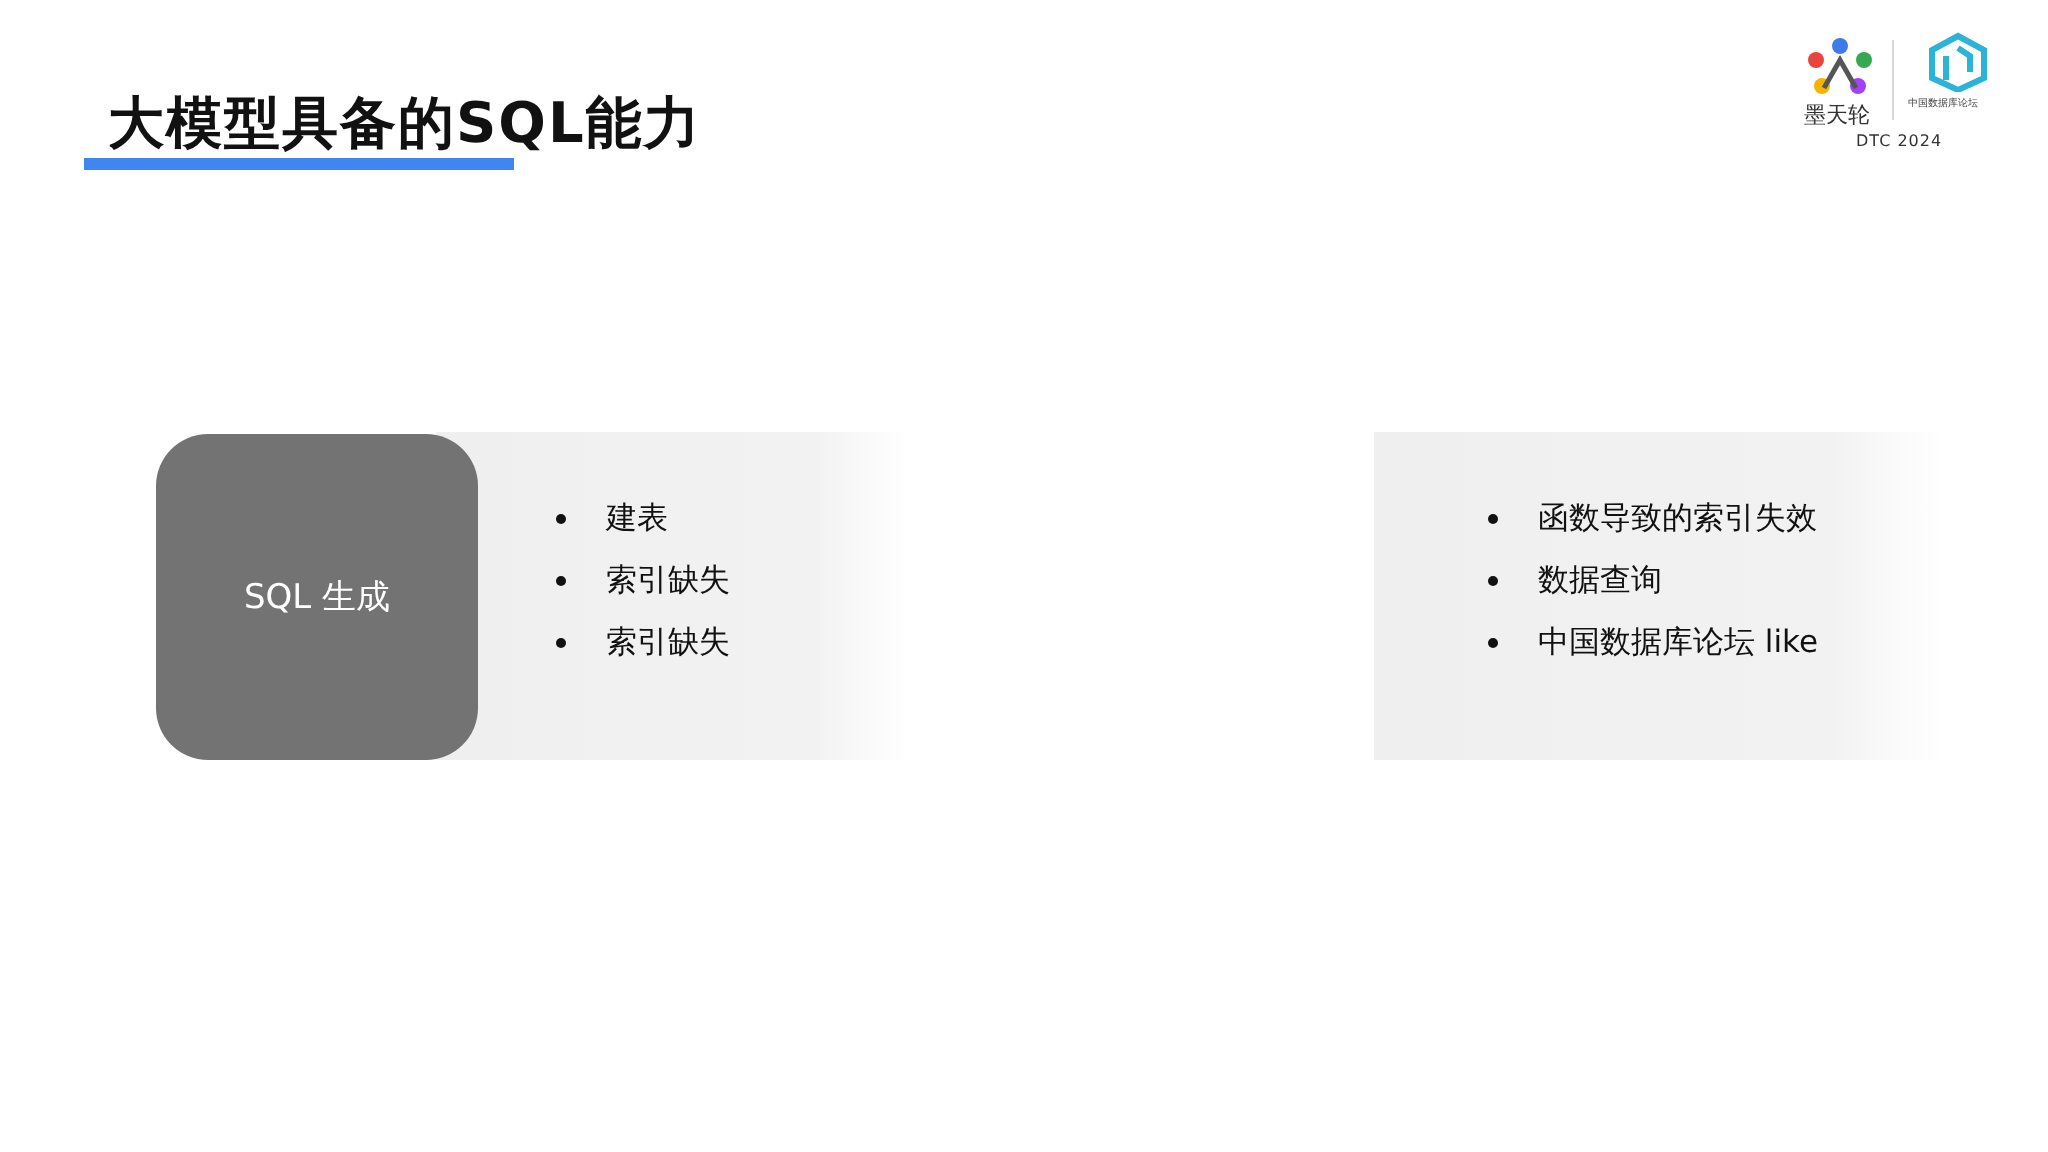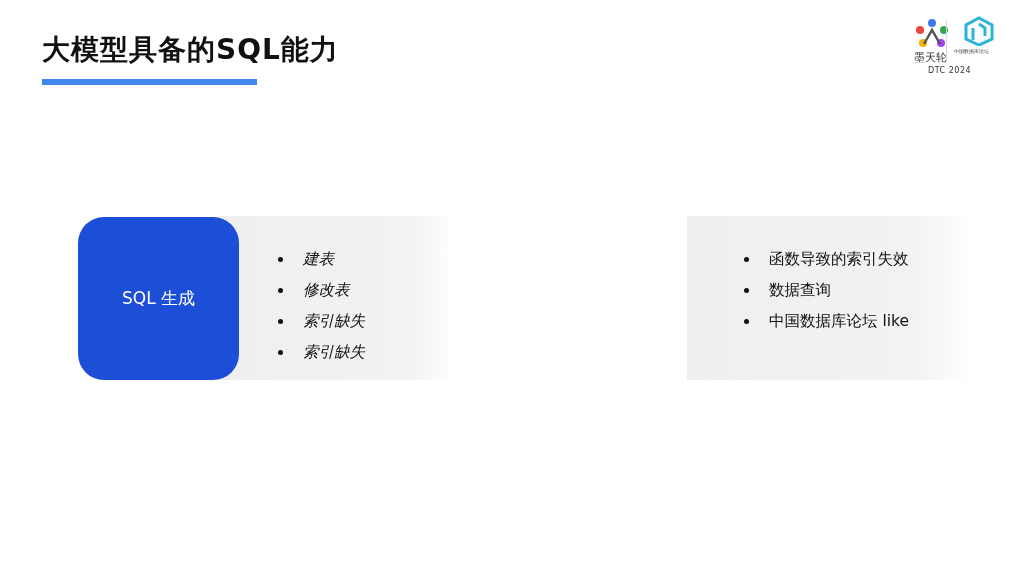--- a/index.html
+++ b/index.html
@@ -3,41 +3,41 @@
   <meta charset="utf-8">
   <style>
     html, body { margin: 0; padding: 0; }
     body {
       width: 1024px; height: 576px; background: #ffffff; position: relative; overflow: hidden;
       font-family: "DejaVu Sans", "Liberation Sans", sans-serif;
     }
     .title {
       position: absolute; left: 42px; top: 30px;
       font-size: 28px; font-weight: bold; color: #111111; letter-spacing: 1px;
-      margin: 0; line-height: 40px;
+      margin: 12px; line-height: 40px;
     }
     .title-underline {
       position: absolute; left: 42px; top: 79px; width: 215px; height: 6px; background: #3f86f1;
     }
     .logo-area { position: absolute; left: 898px; top: 14px; width: 110px; height: 66px; }
-    .logo-left { position: absolute; left: 16px; top: 4px; width: 36px; height: 48px; text-align: right; }
+    .logo-left { position: absolute; left: 4px; top: 4px; width: 36px; height: 48px; text-align: right; }
     .logo-divider { position: absolute; left: 48px; top: 6px; width: 1px; height: 40px; background: #d8d8d8; }
     .logo-right { position: absolute; left: 56px; top: 2px; width: 50px; height: 48px; }
     .logo-left-text { position: absolute; left: 0; top: 32px; font-size: 11px; color: #333; white-space: nowrap; }
     .logo-right-text { position: absolute; left: 0; top: 32px; font-size: 5px; color: #444; white-space: nowrap; }
     .logo-caption { position: absolute; left: 30px; top: 52px; font-size: 8px; color: #333; letter-spacing: 0.5px; }
 
     .card { position: absolute; top: 216px; height: 165px; }
     .card-bg {
       position: absolute; left: 140px; top: 0; height: 164px;
       background: linear-gradient(to right, #efefef 0%, #f2f2f2 80%, rgba(245,245,245,0) 100%);
     }
     .card-tile {
       position: absolute; left: 0; top: 1px; width: 161px; height: 163px;
-      background: #1d4ed8; border-radius: 26px;
+      background: #737373; border-radius: 26px;
       display: flex; align-items: center; justify-content: center;
       color: #ffffff; font-size: 17px;
     }
     .card-list { position: absolute; top: 28px; list-style: none; margin: 0; padding: 0; }
     .card-list li {
       position: relative; height: 31px; line-height: 31px; font-size: 15.5px; color: #111111;
       padding-left: 25px; white-space: nowrap;
     }
     .card-list li .bullet {
       position: absolute; left: 0; top: 13px; width: 5px; height: 5px; border-radius: 50%; background: #111;
@@ -70,23 +70,22 @@
     <span class="logo-right-text">中国数据库论坛</span>
   </div>
   <span class="logo-caption">DTC 2024</span>
 </div>
 
 <div class="card" style="left:78px; width:380px;">
   <div class="card-bg" style="width:236px;"></div>
   <div class="card-tile">
     <span>SQL 生成</span>
   </div>
-  <ul class="card-list" style="left:200px;font-style:italic;">
+  <ul class="card-list" style="left:200px;">
     <li><span class="bullet"></span><span>建表</span></li>
-    <li><span class="bullet"></span><span>修改表</span></li>
     <li><span class="bullet"></span><span>索引缺失</span></li>
     <li><span class="bullet"></span><span>索引缺失</span></li>
   </ul>
 </div>
 
 <div class="card" style="left:547px; width:430px;">
   <div class="card-bg" style="width:284px;"></div>
   <ul class="card-list" style="left:197px;">
     <li><span class="bullet"></span><span>函数导致的索引失效</span></li>
     <li><span class="bullet"></span><span>数据查询</span></li>

